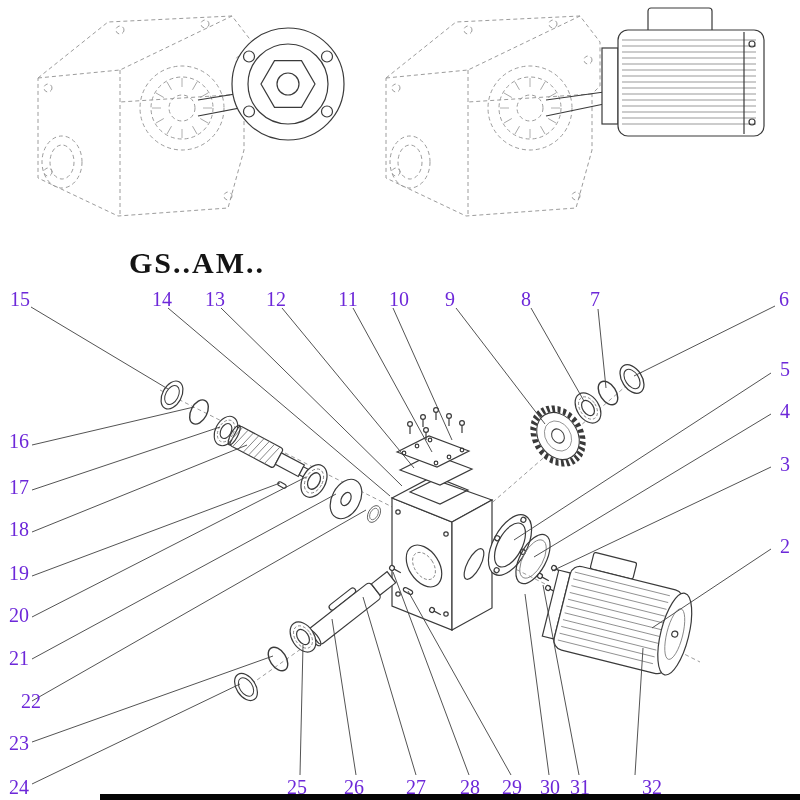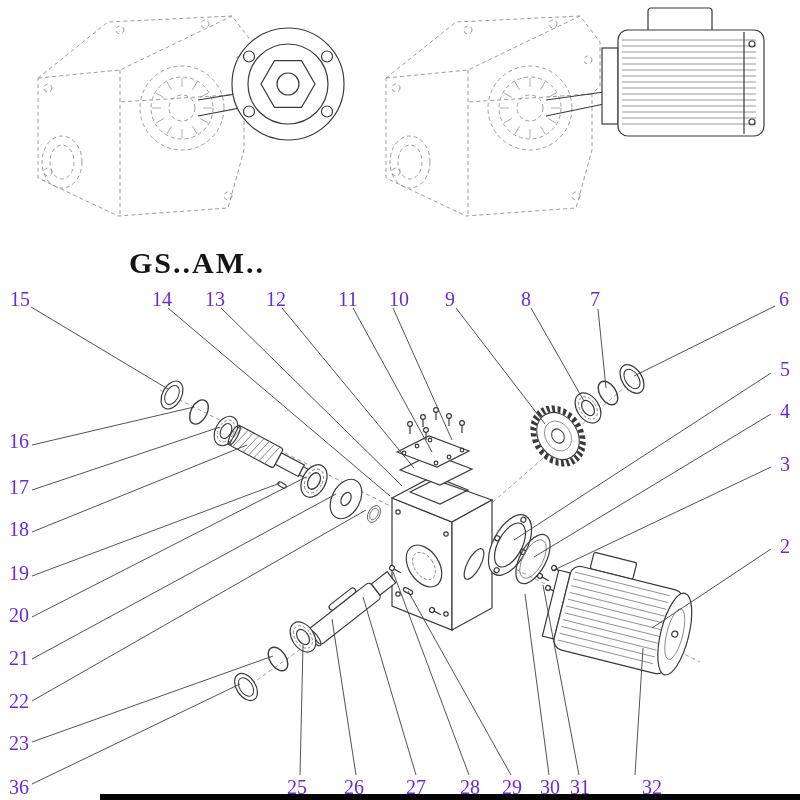--- a/index.html
+++ b/index.html
@@ -353,23 +353,23 @@
       <div class="callout" style="left: 785px; top: 369px;">5</div>
       <div class="callout" style="left: 785px; top: 411px;">4</div>
       <div class="callout" style="left: 785px; top: 464px;">3</div>
       <div class="callout" style="left: 785px; top: 546px;">2</div>
       <div class="callout" style="left: 19px; top: 441px;">16</div>
       <div class="callout" style="left: 19px; top: 487px;">17</div>
       <div class="callout" style="left: 19px; top: 529px;">18</div>
       <div class="callout" style="left: 19px; top: 573px;">19</div>
       <div class="callout" style="left: 19px; top: 615px;">20</div>
       <div class="callout" style="left: 19px; top: 658px;">21</div>
-      <div class="callout" style="left: 19px; top: 701px;">22</div>
+      <div class="callout" style="left: 31px; top: 701px;">22</div>
       <div class="callout" style="left: 19px; top: 743px;">23</div>
-      <div class="callout" style="left: 19px; top: 787px;">36</div>
+      <div class="callout" style="left: 19px; top: 787px;">24</div>
       <div class="callout" style="left: 297px; top: 787px;">25</div>
       <div class="callout" style="left: 354px; top: 787px;">26</div>
       <div class="callout" style="left: 416px; top: 787px;">27</div>
       <div class="callout" style="left: 470px; top: 787px;">28</div>
       <div class="callout" style="left: 512px; top: 787px;">29</div>
       <div class="callout" style="left: 550px; top: 787px;">30</div>
       <div class="callout" style="left: 580px; top: 787px;">31</div>
       <div class="callout" style="left: 636px; top: 787px; margin-left: 16px;">32</div>
     </div>
 

